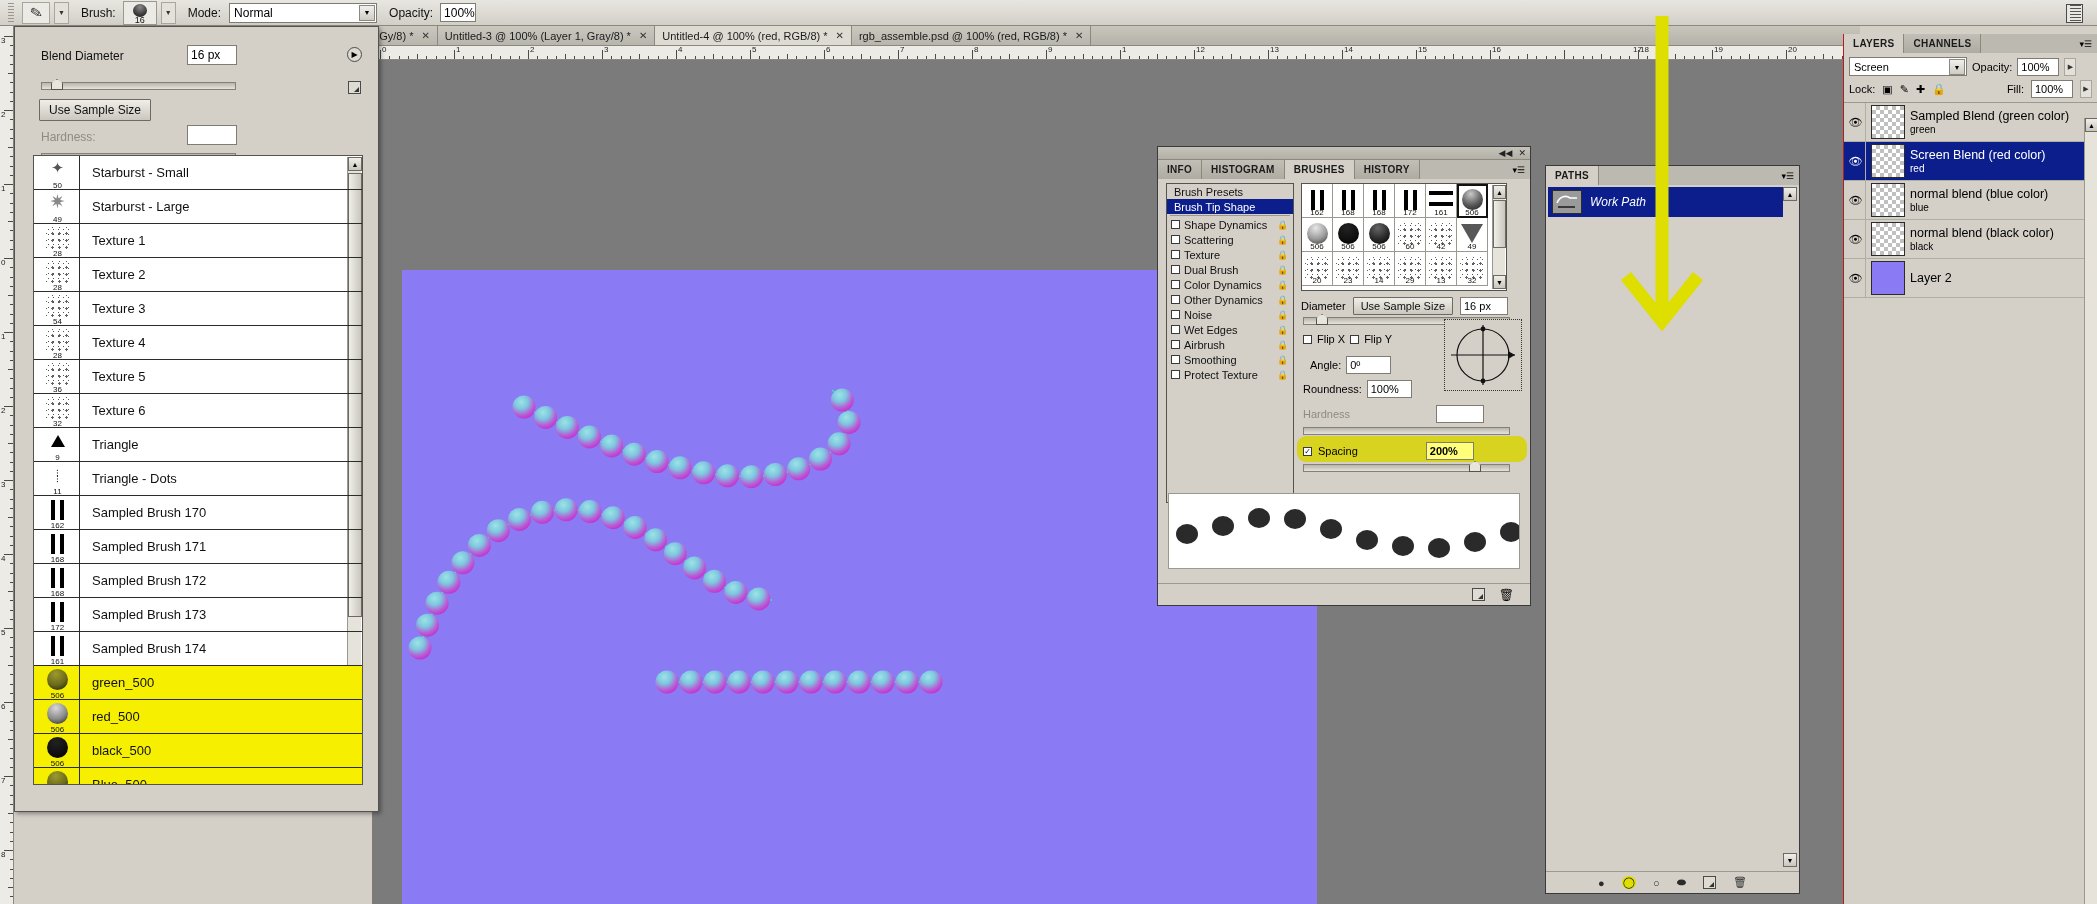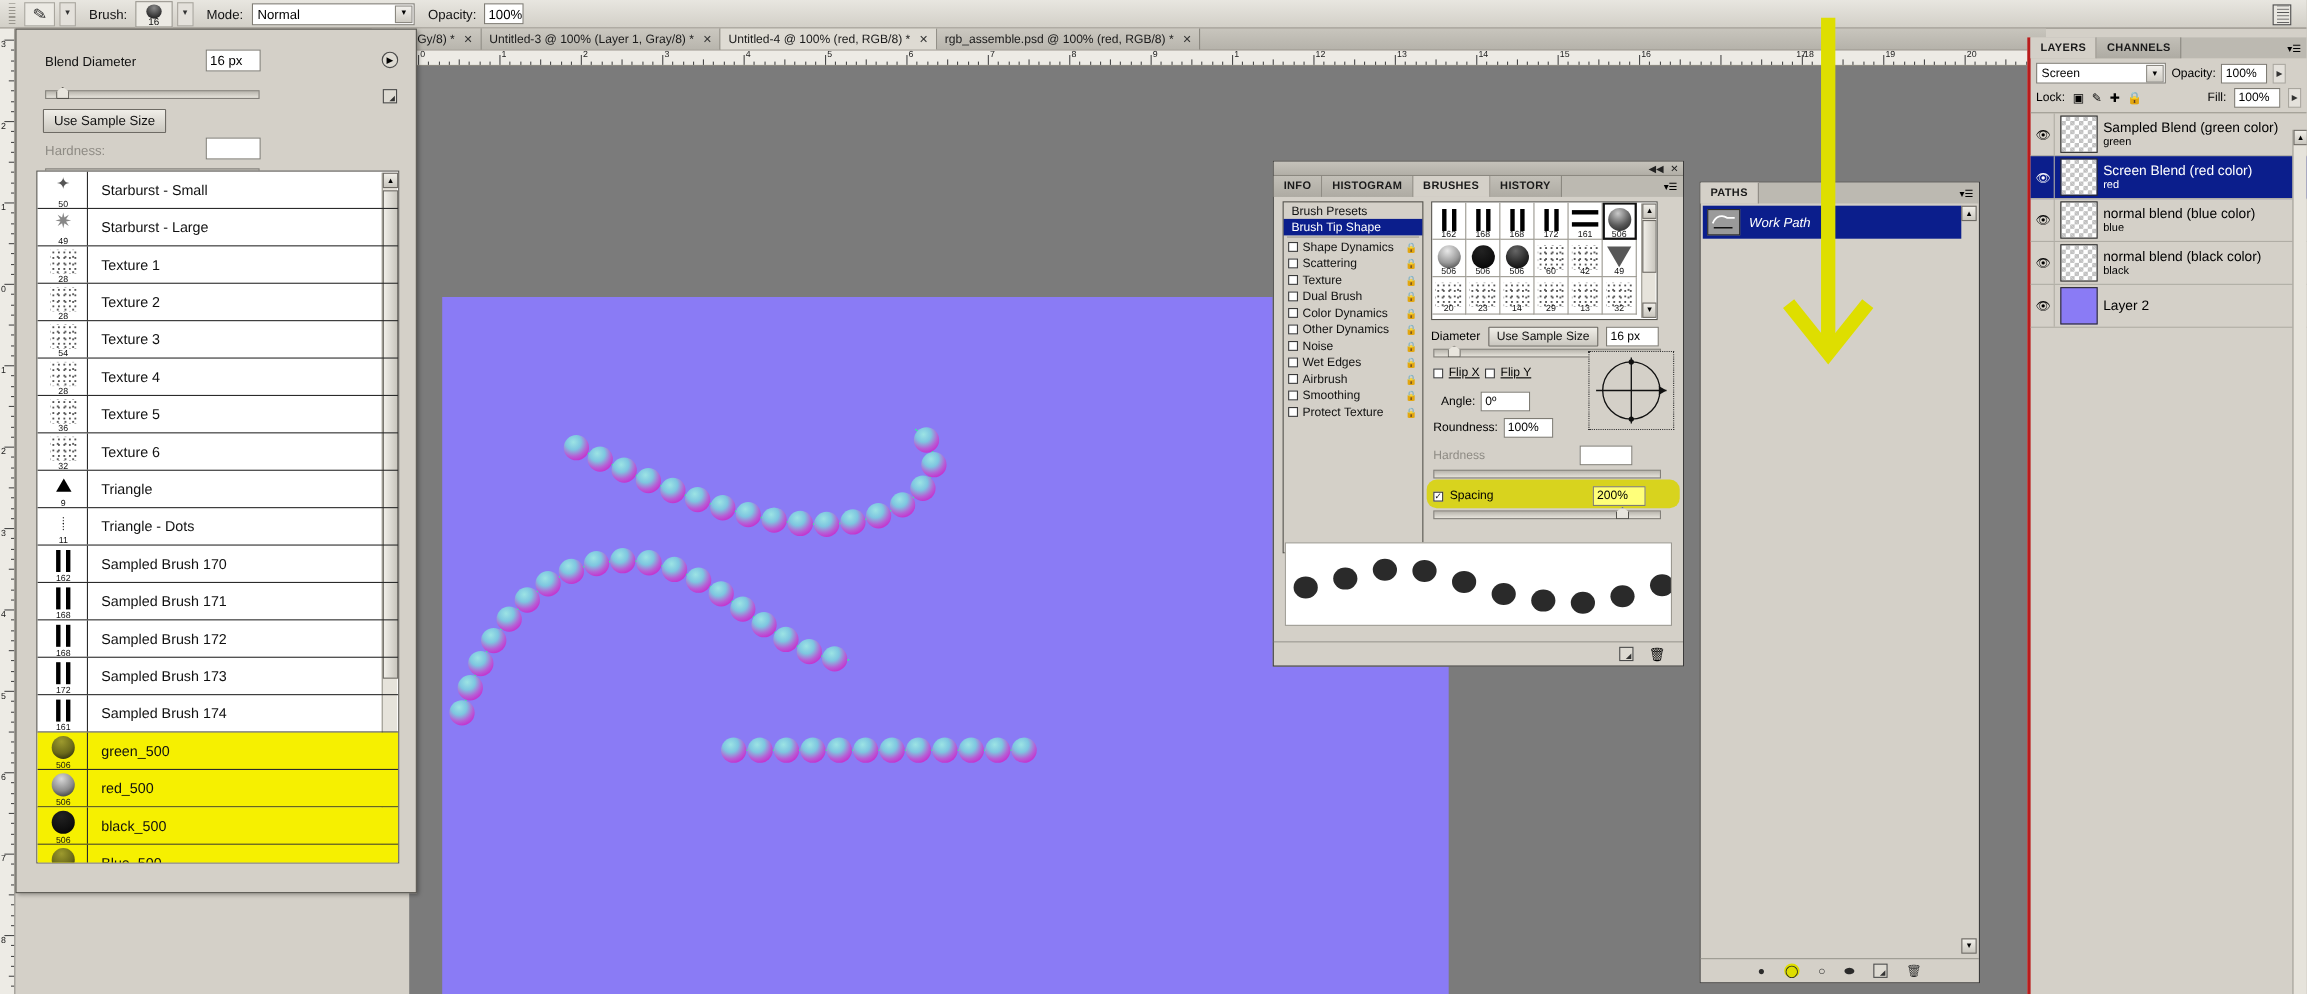--- a/index.html
+++ b/index.html
@@ -272,21 +272,21 @@
     position: absolute; left: 0; right: 0; bottom: 0; height: 22px;
     border-top: 1px solid #9b9890; display: flex; align-items: center;
     justify-content: center; gap: 17px;
   }
   .pf-icon { font-size: 11px; color: #2b2b2b; position: relative; }
   .arrow-hl { position: absolute; z-index: 30; pointer-events: none; }
 
   
   .layers-panel {
     position: absolute; left: 1843px; top: 34px; width: 254px; height: 870px;
-    background: #d4d0c8; border-left: 3px solid #b91c1c;
+    background: #d4d0c8; border-left: 1px solid #b91c1c;
   }
   .lp-mode-row {
     display: flex; align-items: center; gap: 5px; padding: 4px 5px 2px 5px;
   }
   .lp-lock-row {
     display: flex; align-items: center; gap: 7px; padding: 2px 5px 4px 5px;
     font-size: 11px; border-bottom: 1px solid #9b9890;
   }
   .layer-row {
     display: flex; align-items: center; height: 39px;
@@ -1125,21 +1125,21 @@
       <div class="ps-button" style="font-size:11px;padding:2px 7px;">Use Sample Size</div>
       <div class="ps-text-input" style="width:48px;height:18px;font-size:11px;">
         <span>16 px</span>
       </div>
     </div>
 
     <div class="slider-track" style="position:absolute;left:145px;top:170px;width:207px;">
       <div class="slider-thumb" style="left:12px;"></div>
     </div>
 
-    <div style="position:absolute;left:145px;top:186px;display:flex;align-items:center;gap:5px;font-size:11px;text-decoration:underline;">
+    <div style="position:absolute;left:145px;top:186px;display:flex;align-items:center;gap:5px;font-size:11px;">
       <div class="opt-cb"></div>
       <span>Flip X</span>
       <div class="opt-cb"></div>
       <span>Flip Y</span>
     </div>
 
     <div style="position:absolute;left:152px;top:209px;display:flex;align-items:center;gap:5px;font-size:11px;">
       <span>Angle:</span>
       <div class="ps-text-input" style="width:45px;height:18px;font-size:11px;">
         <span>0º</span>
@@ -1169,21 +1169,21 @@
       <div class="ps-text-input" style="width:48px;height:18px;margin-left:78px;">
         <span></span>
       </div>
     </div>
     <div class="slider-track" style="position:absolute;left:145px;top:280px;width:207px;"></div>
 
     <div style="position:absolute;left:139px;top:289px;width:230px;height:26px;background:#d8d400;opacity:.85;border-radius:9px;"></div>
     <div style="position:absolute;left:145px;top:295px;display:flex;align-items:center;gap:6px;font-size:11px;z-index:4;">
       <div class="opt-cb">✓</div>
       <span>Spacing</span>
-      <div class="ps-text-input" style="width:48px;height:18px;font-size:11px;background:#ffff7a;margin-left:84px;">
+      <div class="ps-text-input" style="width:48px;height:18px;font-size:11px;background:#ffff7a;margin-left:62px;font-weight:bold;">
         <span>200%</span>
       </div>
     </div>
     <div class="slider-track" style="position:absolute;left:145px;top:317px;width:207px;z-index:4;">
       <div class="slider-thumb" style="left:165px;"></div>
     </div>
 
     <div class="stroke-preview">
       <svg width="350" height="74" id="previewDots">
           <ellipse cx="18" cy="40" rx="11" ry="10" fill="url(#pg" style="fill:#2a2a2a;"></ellipse>

